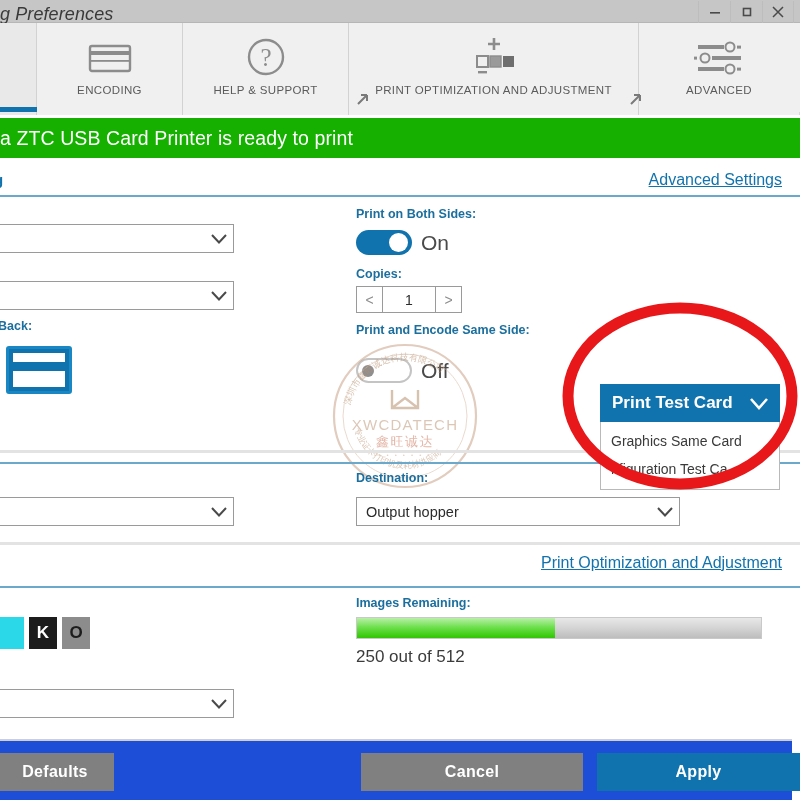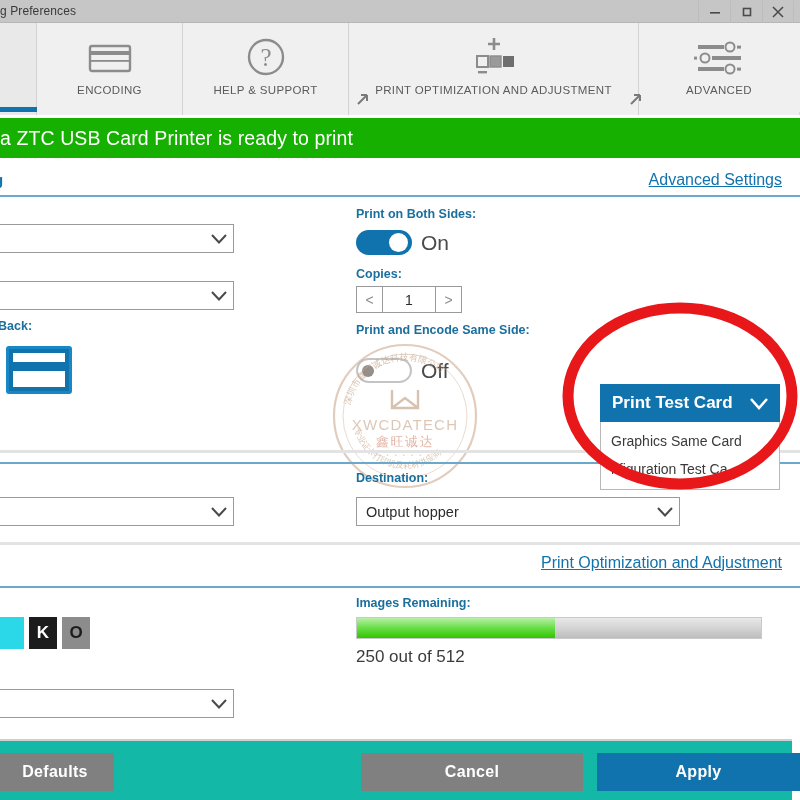--- a/index.html
+++ b/index.html
@@ -17,23 +17,24 @@
   }
 
   
   .titlebar {
     position: absolute; left: 0; top: 0; width: 800px; height: 23px;
     background: #c6c6c6;
     border-bottom: 1px solid #b6b6b6;
   }
   .titlebar-text {
     position: absolute; left: 0px; top: 4px;
-    font-size: 12px; color: #3a3a3a;
+    font-size: 18px; color: #3a3a3a;
     letter-spacing: .1px;
     white-space: nowrap;
+    font-style: italic;
   }
   .wincontrols {
     position: absolute; right: 6px; top: 0px;
     display: flex; height: 23px; align-items: center;
   }
   .wc {
     width: 32px; height: 22px;
     display: flex; align-items: center; justify-content: center;
     font-size: 14px; color: #4a4a4a;
     border-left: 1px solid #bdbdbd;
@@ -239,21 +240,21 @@
     font-size: 17px; font-weight: bold;
     margin-right: 5px;
   }
   .sw.cyan { background: #2ad8e8; color: #ffffff; }
   .sw.k { background: #1c1c1c; color: #ffffff; }
   .sw.o { background: #8c8c8c; color: #1c1c1c; }
 
   
   .footer {
     position: absolute; left: 0; top: 739px; width: 792px; height: 61px;
-    background: #14b8a6;
+    background: #1d4ed8;
     border-top: 2px solid #cfcfcf;
     padding-left: 48px;
   }
   .btn {
     position: absolute; top: 12px; height: 38px;
     display: flex; align-items: center; justify-content: center;
     font-size: 16px; font-weight: bold; color: #ffffff;
     letter-spacing: .3px;
   }
   .btn.grey { background: #808080; }

